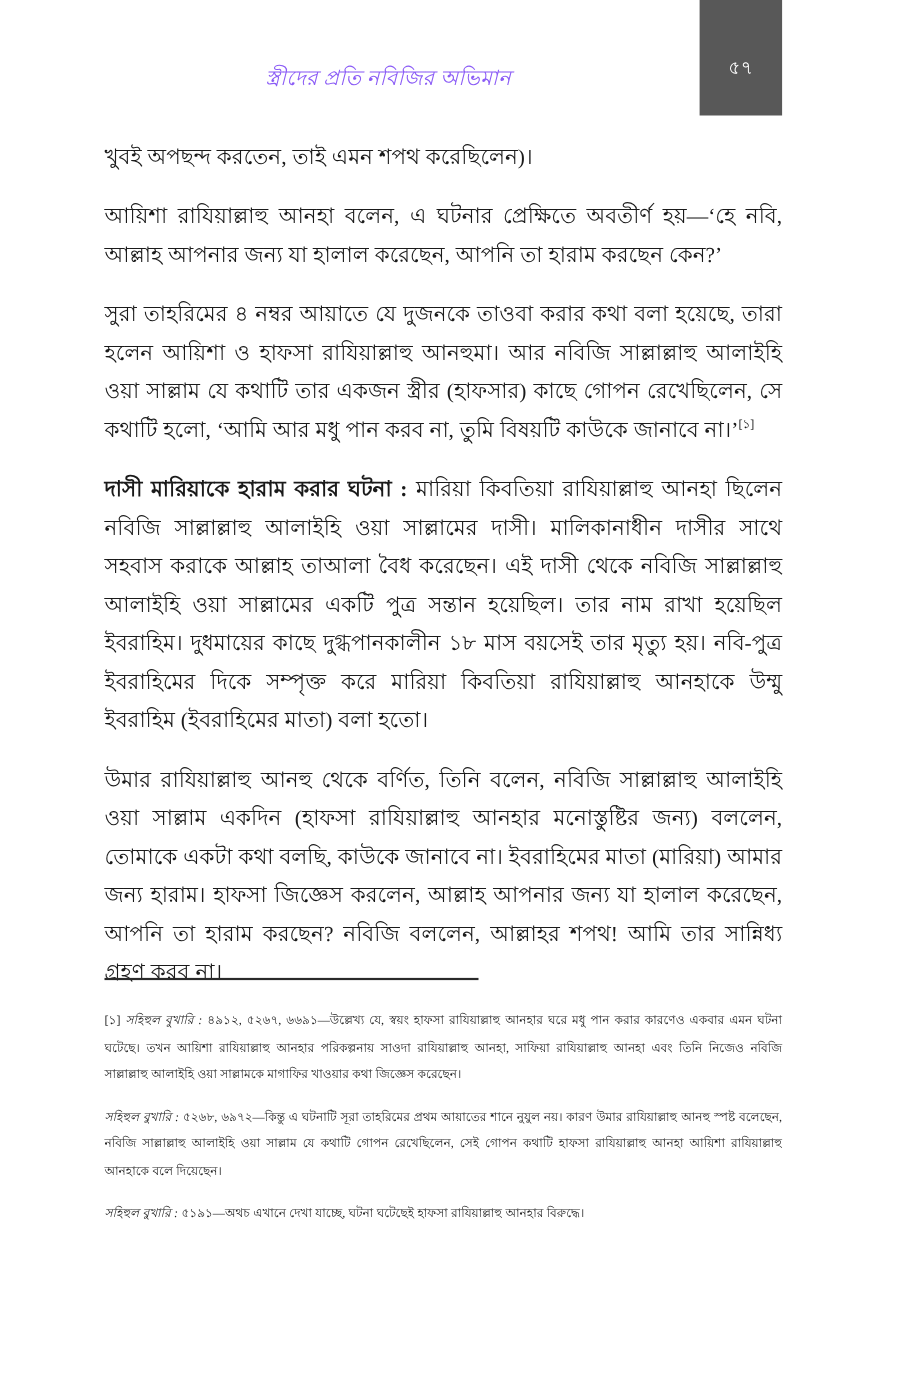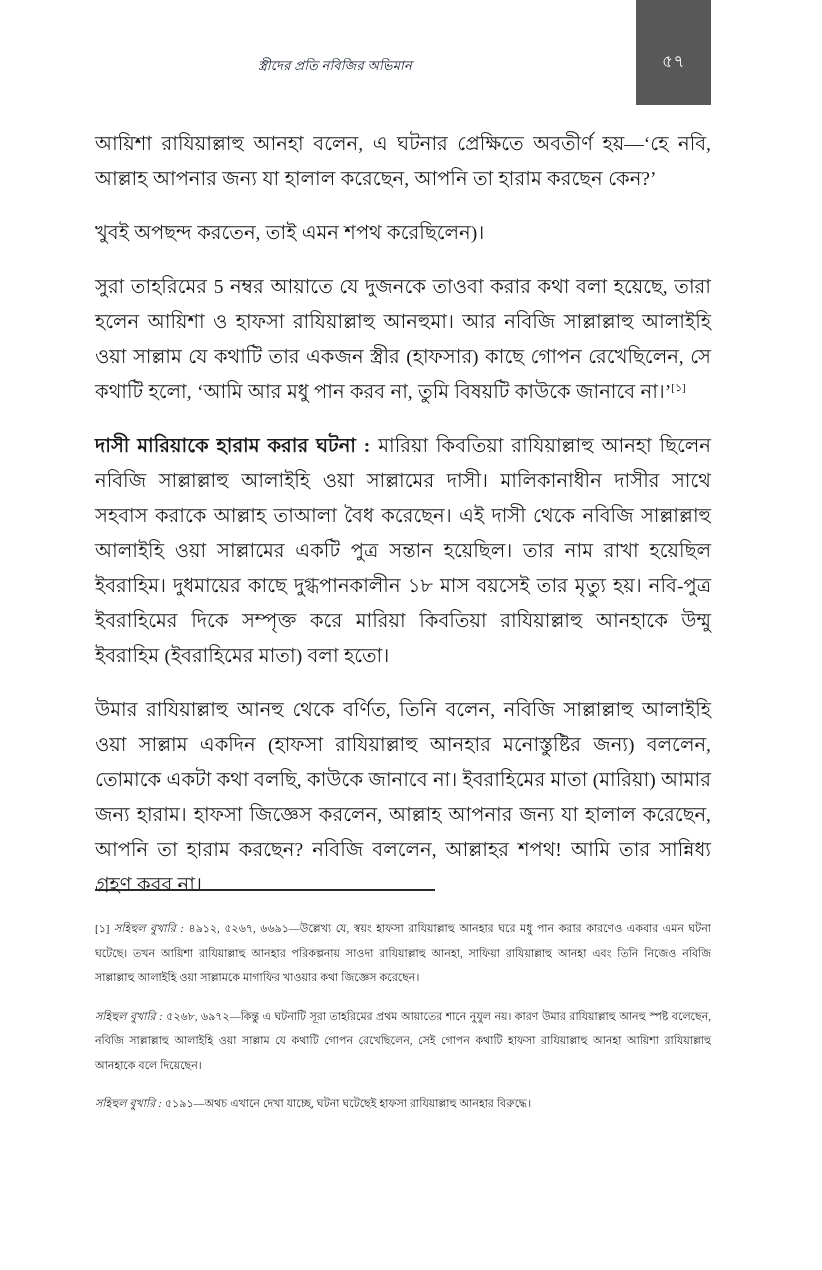--- a/index.html
+++ b/index.html
@@ -35,26 +35,26 @@
   .page-number-box .pnum {
     color: #ffffff;
     font-size: 17px;
     line-height: 1;
     padding-top: 18px;
     letter-spacing: 0.5px;
   }
   .running-head {
     position: absolute;
     top: 56px;
-    left: 77px;
+    left: 95px;
     width: 516px;
     text-align: center;
     font-style: italic;
-    font-size: 13px;
-    color: #0f172a;
+    font-size: 19px;
+    color: #8b5cf6;
     letter-spacing: 0.3px;
     white-space: nowrap;
   }
 
   
   .content {
     position: absolute;
     left: 95px;
     top: 126px;
     width: 616px;
@@ -110,29 +110,29 @@
 
   <div class="page-number-box">
     <span class="pnum">৫৭</span>
   </div>
 
   <div class="running-head">স্ত্রীদের প্রতি নবিজির অভিমান</div>
 
   <div class="content">
 
     <p class="body-par">
+      <span>খুবই অপছন্দ করতেন, তাই এমন শপথ করেছিলেন)।</span>
+    </p>
+
+    <p class="body-par">
       <span>আয়িশা রাযিয়াল্লাহু আনহা বলেন, এ ঘটনার প্রেক্ষিতে অবতীর্ণ হয়—‘হে নবি, আল্লাহ আপনার জন্য যা হালাল করেছেন, আপনি তা হারাম করছেন কেন?’</span>
     </p>
 
     <p class="body-par">
-      <span>খুবই অপছন্দ করতেন, তাই এমন শপথ করেছিলেন)।</span>
-    </p>
-
-    <p class="body-par">
-      <span>সুরা তাহরিমের 5 নম্বর আয়াতে যে দুজনকে তাওবা করার কথা বলা হয়েছে, তারা হলেন আয়িশা ও হাফসা রাযিয়াল্লাহু আনহুমা। আর নবিজি সাল্লাল্লাহু আলাইহি ওয়া সাল্লাম যে কথাটি তার একজন স্ত্রীর (হাফসার) কাছে গোপন রেখেছিলেন, সে কথাটি হলো, ‘আমি আর মধু পান করব না, তুমি বিষয়টি কাউকে জানাবে না।’</span><sup class="fn-ref">[১]</sup>
+      <span>সুরা তাহরিমের ৪ নম্বর আয়াতে যে দুজনকে তাওবা করার কথা বলা হয়েছে, তারা হলেন আয়িশা ও হাফসা রাযিয়াল্লাহু আনহুমা। আর নবিজি সাল্লাল্লাহু আলাইহি ওয়া সাল্লাম যে কথাটি তার একজন স্ত্রীর (হাফসার) কাছে গোপন রেখেছিলেন, সে কথাটি হলো, ‘আমি আর মধু পান করব না, তুমি বিষয়টি কাউকে জানাবে না।’</span><sup class="fn-ref">[১]</sup>
     </p>
 
     <p class="body-par">
       <span class="run-in-head">দাসী মারিয়াকে হারাম করার ঘটনা : </span><span>মারিয়া কিবতিয়া রাযিয়াল্লাহু আনহা ছিলেন নবিজি সাল্লাল্লাহু আলাইহি ওয়া সাল্লামের দাসী। মালিকানাধীন দাসীর সাথে সহবাস করাকে আল্লাহ তাআলা বৈধ করেছেন। এই দাসী থেকে নবিজি সাল্লাল্লাহু আলাইহি ওয়া সাল্লামের একটি পুত্র সন্তান হয়েছিল। তার নাম রাখা হয়েছিল ইবরাহিম। দুধমায়ের কাছে দুগ্ধপানকালীন ১৮ মাস বয়সেই তার মৃত্যু হয়। নবি-পুত্র ইবরাহিমের দিকে সম্পৃক্ত করে মারিয়া কিবতিয়া রাযিয়াল্লাহু আনহাকে উম্মু ইবরাহিম (ইবরাহিমের মাতা) বলা হতো।</span>
     </p>
 
     <p class="body-par">
       <span>উমার রাযিয়াল্লাহু আনহু থেকে বর্ণিত, তিনি বলেন, নবিজি সাল্লাল্লাহু আলাইহি ওয়া সাল্লাম একদিন (হাফসা রাযিয়াল্লাহু আনহার মনোস্তুষ্টির জন্য) বললেন, তোমাকে একটা কথা বলছি, কাউকে জানাবে না। ইবরাহিমের মাতা (মারিয়া) আমার জন্য হারাম। হাফসা জিজ্ঞেস করলেন, আল্লাহ আপনার জন্য যা হালাল করেছেন, আপনি তা হারাম করছেন? নবিজি বললেন, আল্লাহর শপথ! আমি তার সান্নিধ্য গ্রহণ করব না।</span>
     </p>
 

